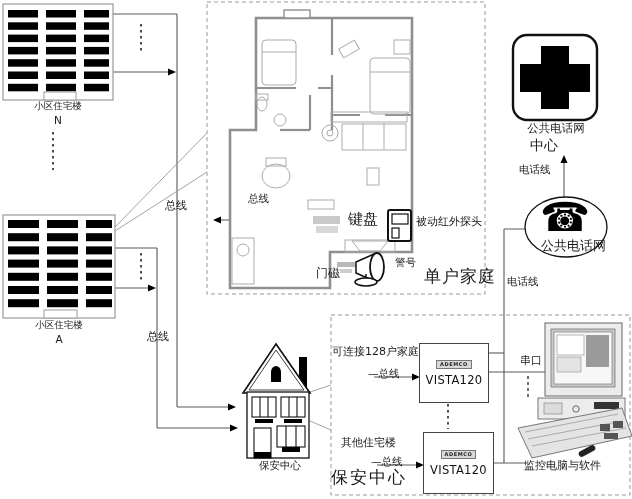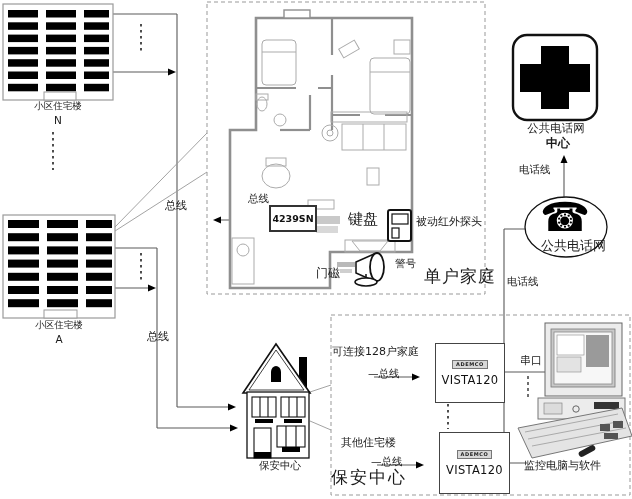--- a/index.html
+++ b/index.html
@@ -5,21 +5,21 @@
   html,body{margin:0;padding:0;background:#fff;}
   #stage{
     position:relative;width:632px;height:499px;background:#fff;overflow:hidden;
     font-family:"DejaVu Sans","Liberation Sans",sans-serif;color:#111;
   }
   #gfx{position:absolute;left:0;top:0;}
   .lbl{position:absolute;white-space:nowrap;line-height:1.15;color:#1a1a1a;}
   .ctr{text-align:center;}
   .panelbox{
     position:absolute;background:#fff;border:1.5px solid #444;
-    display:flex;flex-direction:column;align-items:center;justify-content:center;gap:4px;margin-left:16px;
+    display:flex;flex-direction:column;align-items:center;justify-content:center;gap:4px;
   }
   .ademco{
     font-size:5px;font-weight:bold;letter-spacing:.6px;color:#222;
     background:#d8d8d8;border:1px solid #777;padding:1px 3px;line-height:1;
   }
   .model{font-size:11.5px;color:#111;letter-spacing:.3px;}
   .snbox{
     position:absolute;left:269px;top:205px;width:44px;height:23px;background:#fff;
     border:2px solid #333;display:flex;align-items:center;justify-content:center;
     font-size:9.5px;font-weight:bold;
@@ -251,30 +251,29 @@
   <div class="lbl ctr" style="left:0;top:101px;width:116px;font-size:9.5px;">小区住宅楼</div>
   <div class="lbl ctr" style="left:0;top:114px;width:116px;font-size:10.5px;">N</div>
 
   <div class="lbl ctr" style="left:0;top:320px;width:118px;font-size:9.5px;">小区住宅楼</div>
   <div class="lbl ctr" style="left:0;top:333px;width:118px;font-size:10.5px;">A</div>
 
   <div class="lbl" style="left:165px;top:200px;font-size:11px;">总线</div>
   <div class="lbl" style="left:147px;top:331px;font-size:11px;">总线</div>
   <div class="lbl" style="left:248px;top:192px;font-size:10.5px;">总线</div>
 
-  <div class="snbox">4239SN</div>
 
   <div class="lbl" style="left:348px;top:211px;font-size:15px;">键盘</div>
   <div class="lbl" style="left:416px;top:216px;font-size:11px;">被动红外探头</div>
   <div class="lbl" style="left:316px;top:268px;font-size:12px;font-family:Liberation Mono, monospace;">门磁</div>
-  <div class="lbl" style="left:395px;top:257px;font-size:10.5px;">警号</div>
+  <div class="lbl" style="left:395px;top:257px;font-size:10.5px;font-family:Liberation Mono, monospace;">警号</div>
   <div class="lbl" style="left:424px;top:267px;font-size:17px;letter-spacing:1px;">单户家庭</div>
 
   <div class="lbl ctr" style="left:511px;top:122px;width:90px;font-size:11.5px;">公共电话网</div>
-  <div class="lbl ctr" style="left:513px;top:137px;width:90px;font-size:12px;font-weight:bold;">中心</div>
+  <div class="lbl ctr" style="left:499px;top:137px;width:90px;font-size:14px;">中心</div>
   <div class="lbl" style="left:519px;top:163px;font-size:10.5px;">电话线</div>
 
   <div class="lbl" style="left:540px;top:194px;font-size:40px;color:#000;">☎</div>
   <div class="lbl" style="left:541px;top:239px;font-size:13px;">公共电话网</div>
   <div class="lbl" style="left:507px;top:275px;font-size:10.5px;">电话线</div>
 
   <div class="lbl" style="left:332px;top:346px;font-size:11px;">可连接128户家庭</div>
   <div class="lbl" style="left:368px;top:367px;font-size:10.5px;">—总线</div>
   <div class="lbl" style="left:341px;top:437px;font-size:11px;">其他住宅楼</div>
   <div class="lbl" style="left:371px;top:455px;font-size:10.5px;">—总线</div>

